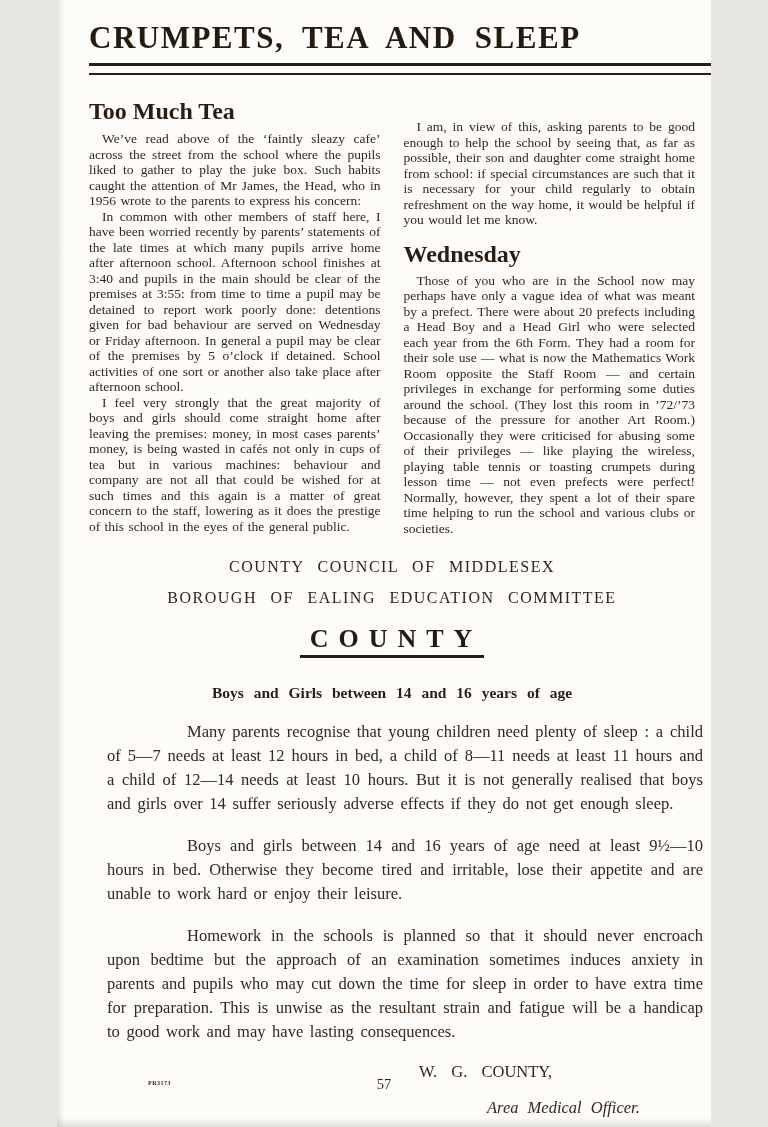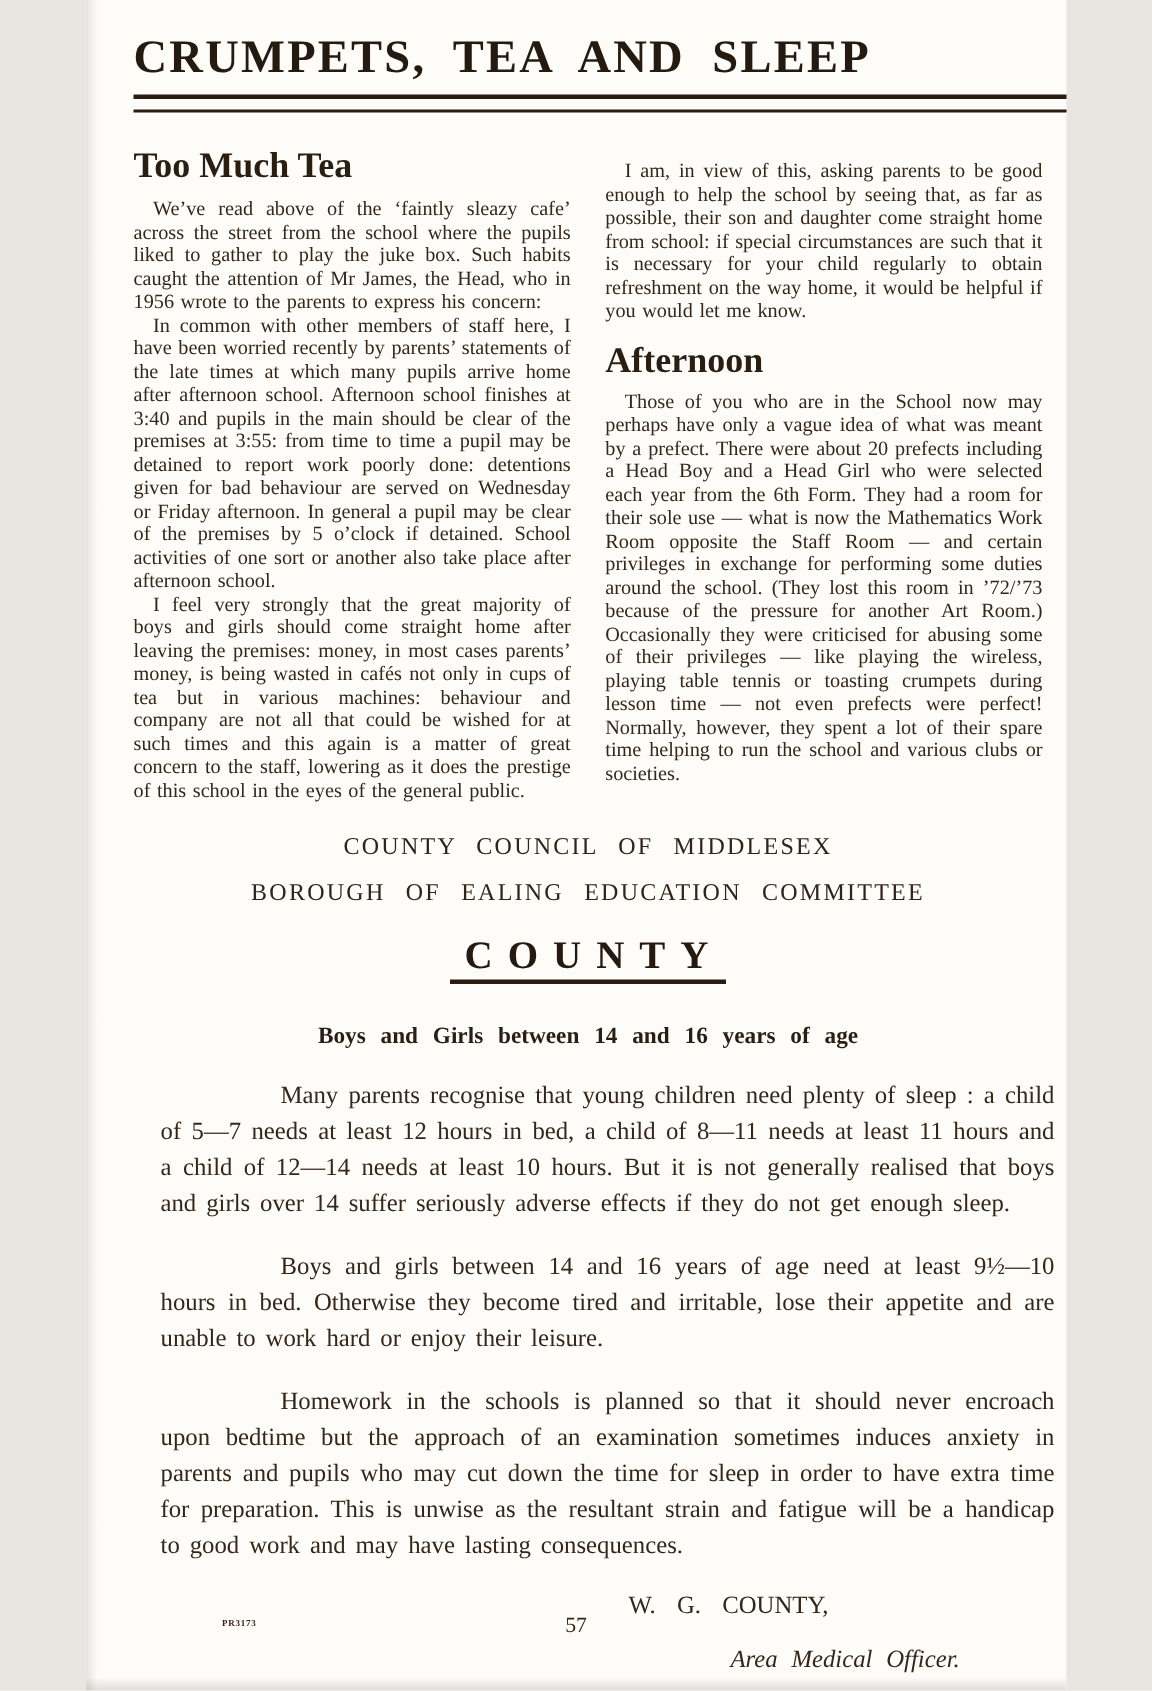--- a/index.html
+++ b/index.html
@@ -71,21 +71,21 @@
     font-weight: bold;
     text-align: left;
     color: #2a1e13;
   }
   .col p {
     margin: 0;
     text-indent: 13px;
     word-spacing: 1px;
   }
   .col-right .intro {
-    margin-top: 5px;
+    margin-top: 18px;
   }
   .col-right h2 {
     margin-top: 16px;
     margin-bottom: 9px;
   }
 
   .homework {
     margin-top: 10px;
   }
   .homework h2 {
@@ -201,21 +201,21 @@
 
   <div class="columns">
     <div class="col col-left">
       <h2>Too Much Tea</h2>
       <p>We’ve read above of the ‘faintly sleazy cafe’ across the street from the school where the pupils liked to gather to play the juke box. Such habits caught the attention of Mr James, the Head, who in 1956 wrote to the parents to express his concern:</p>
       <p>In common with other members of staff here, I have been worried recently by parents’ statements of the late times at which many pupils arrive home after afternoon school. Afternoon school finishes at 3:40 and pupils in the main should be clear of the premises at 3:55: from time to time a pupil may be detained to report work poorly done: detentions given for bad behaviour are served on Wednesday or Friday afternoon. In general a pupil may be clear of the premises by 5 o’clock if detained. School activities of one sort or another also take place after afternoon school.</p>
       <p>I feel very strongly that the great majority of boys and girls should come straight home after leaving the premises: money, in most cases parents’ money, is being wasted in cafés not only in cups of tea but in various machines: behaviour and company are not all that could be wished for at such times and this again is a matter of great concern to the staff, lowering as it does the prestige of this school in the eyes of the general public.</p>
     </div>
     <div class="col col-right">
       <p class="intro">I am, in view of this, asking parents to be good enough to help the school by seeing that, as far as possible, their son and daughter come straight home from school: if special circumstances are such that it is necessary for your child regularly to obtain refreshment on the way home, it would be helpful if you would let me know.</p>
-      <h2>Afternoon</h2>
+      <h2>Wednesday</h2>
       <p>Those of you who are in the School now may perhaps have only a vague idea of what was meant by a prefect. There were about 20 prefects including a Head Boy and a Head Girl who were selected each year from the 6th Form. They had a room for their sole use — what is now the Mathematics Work Room opposite the Staff Room — and certain privileges in exchange for performing some duties around the school. (They lost this room in ’72/’73 because of the pressure for another Art Room.) Occasionally they were criticised for abusing some of their privileges — like playing the wireless, playing table tennis or toasting crumpets during lesson time — not even prefects were perfect! Normally, however, they spent a lot of their spare time helping to run the school and various clubs or societies.</p>
     </div>
   </div>
 
 
   <div class="notice">
     <div class="council-line">COUNTY COUNCIL OF MIDDLESEX</div>
     <div class="council-line">BOROUGH OF EALING EDUCATION COMMITTEE</div>
     <div>
       <span class="sleep-title">COUNTY</span>

